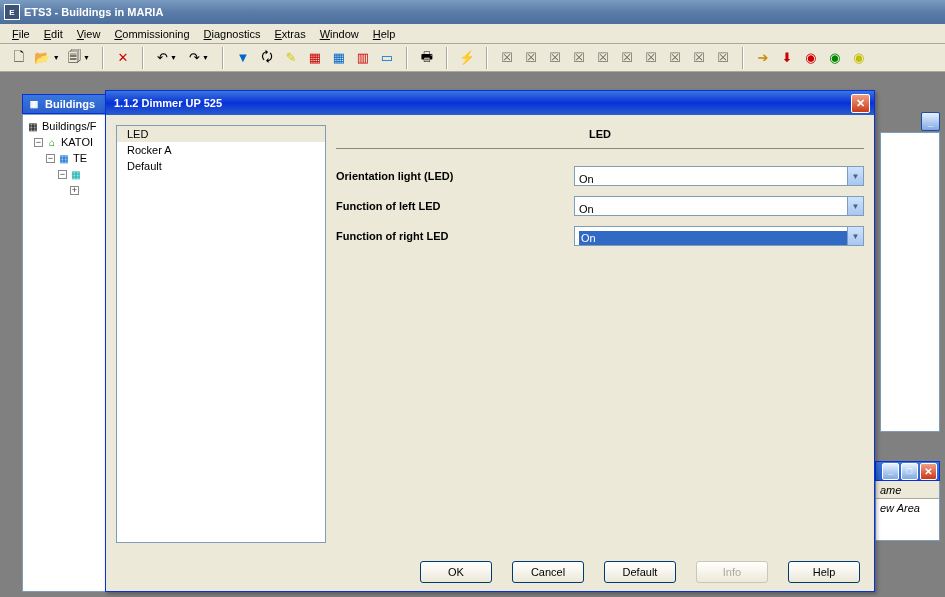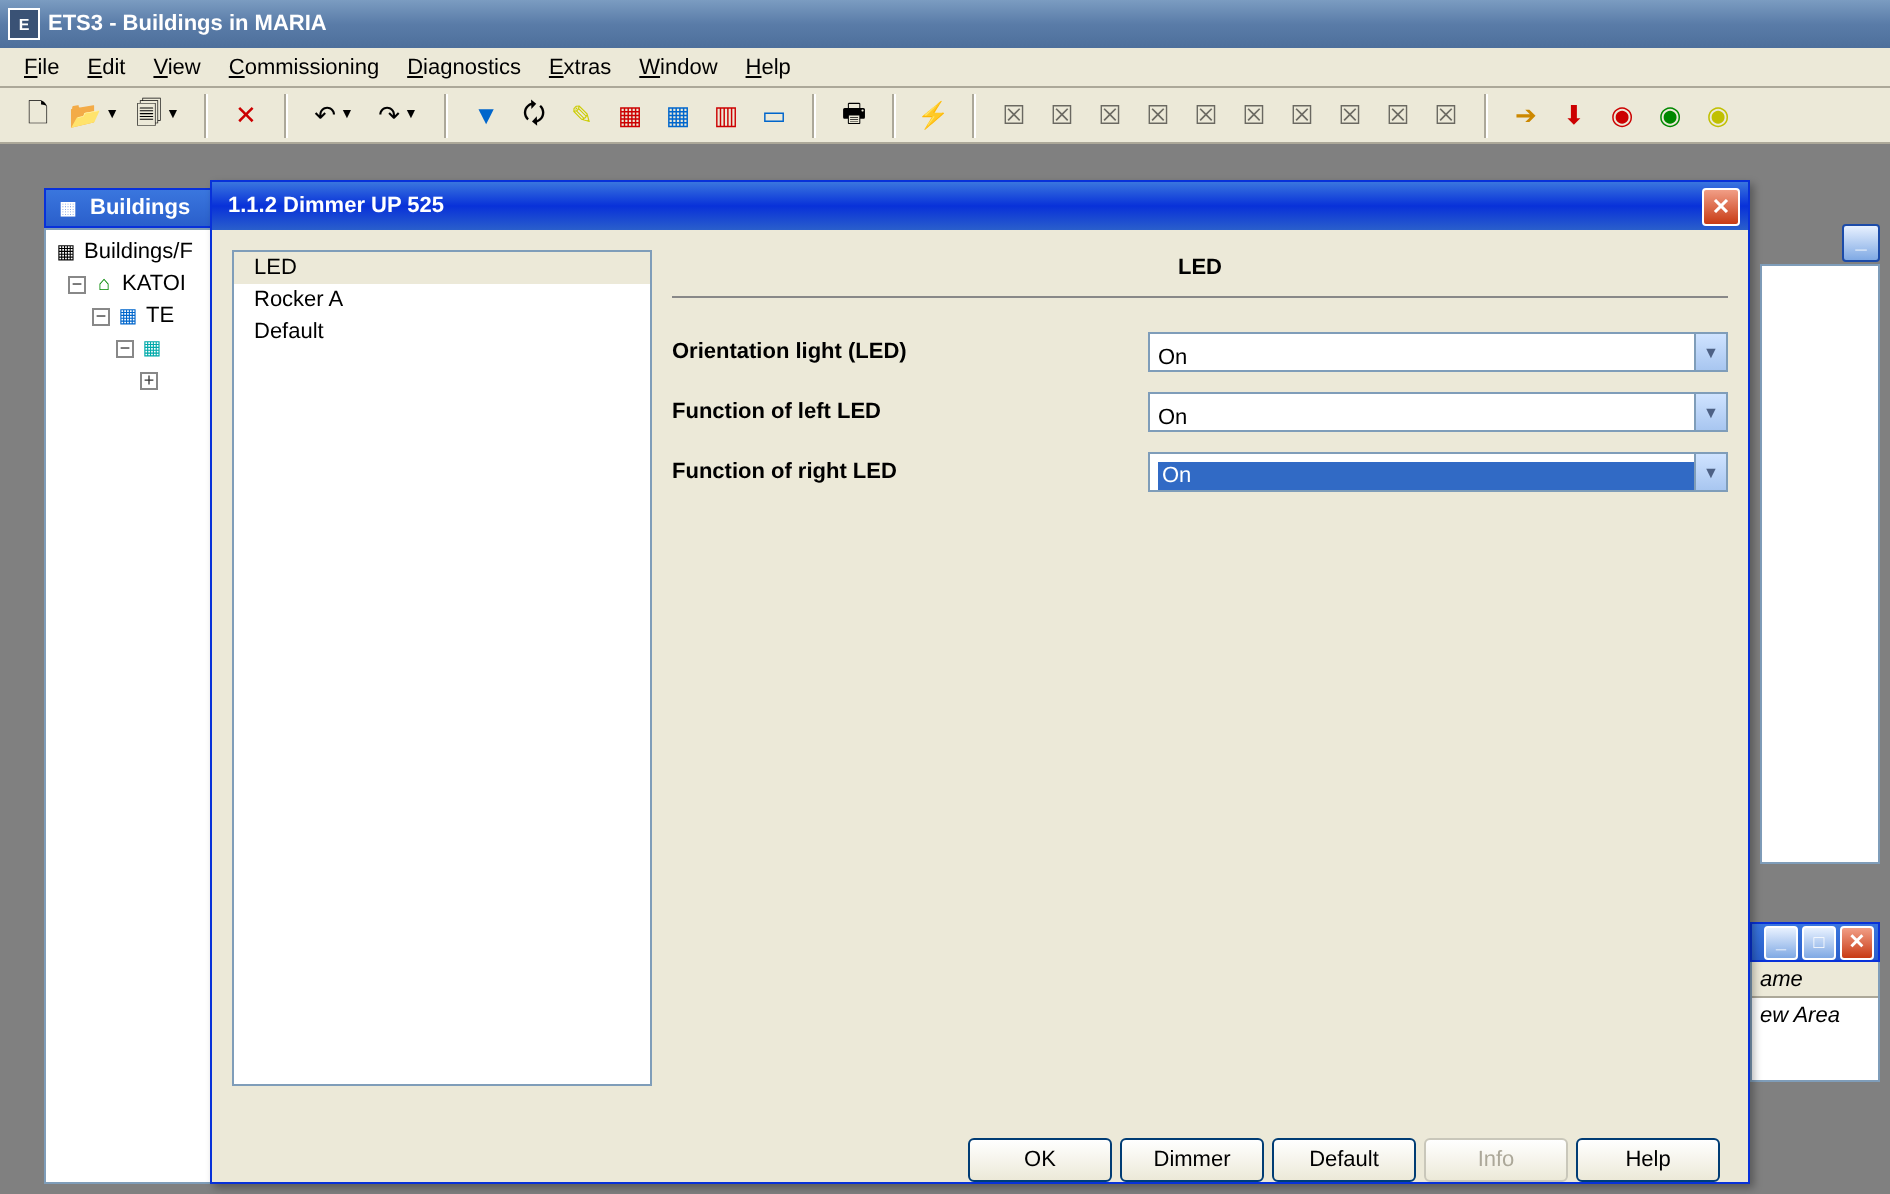--- a/index.html
+++ b/index.html
@@ -354,23 +354,23 @@
   display: flex;
   align-items: center;
   justify-content: center;
   font-size: 8px;
   color: #4d6185;
 }
 .dialog-buttons {
   height: 38px;
   border-top: 0px solid #aca899;
   display: flex;
-  align-items: flex-end;
+  align-items: center;
   justify-content: flex-end;
-  gap: 4px;
+  gap: 20px;
   padding: 0 14px;
 }
 .dlg-btn {
   width: 72px;
   height: 22px;
   border: 1px solid #003c74;
   border-radius: 3px;
   background: linear-gradient(to bottom, #fff, #ece9d8);
   font-size: 11px;
   cursor: pointer;
@@ -545,18 +545,18 @@
         <div class="form-select focused">
           <span class="sel-text">On</span>
           <span class="sel-arrow">▼</span>
         </div>
       </div>
 
     </div>
   </div>
   <div class="dialog-buttons">
     <div class="dlg-btn">OK</div>
-    <div class="dlg-btn">Dimmer</div>
+    <div class="dlg-btn">Cancel</div>
     <div class="dlg-btn">Default</div>
     <div class="dlg-btn disabled">Info</div>
     <div class="dlg-btn">Help</div>
   </div>
 </div>
 
 </body></html>

